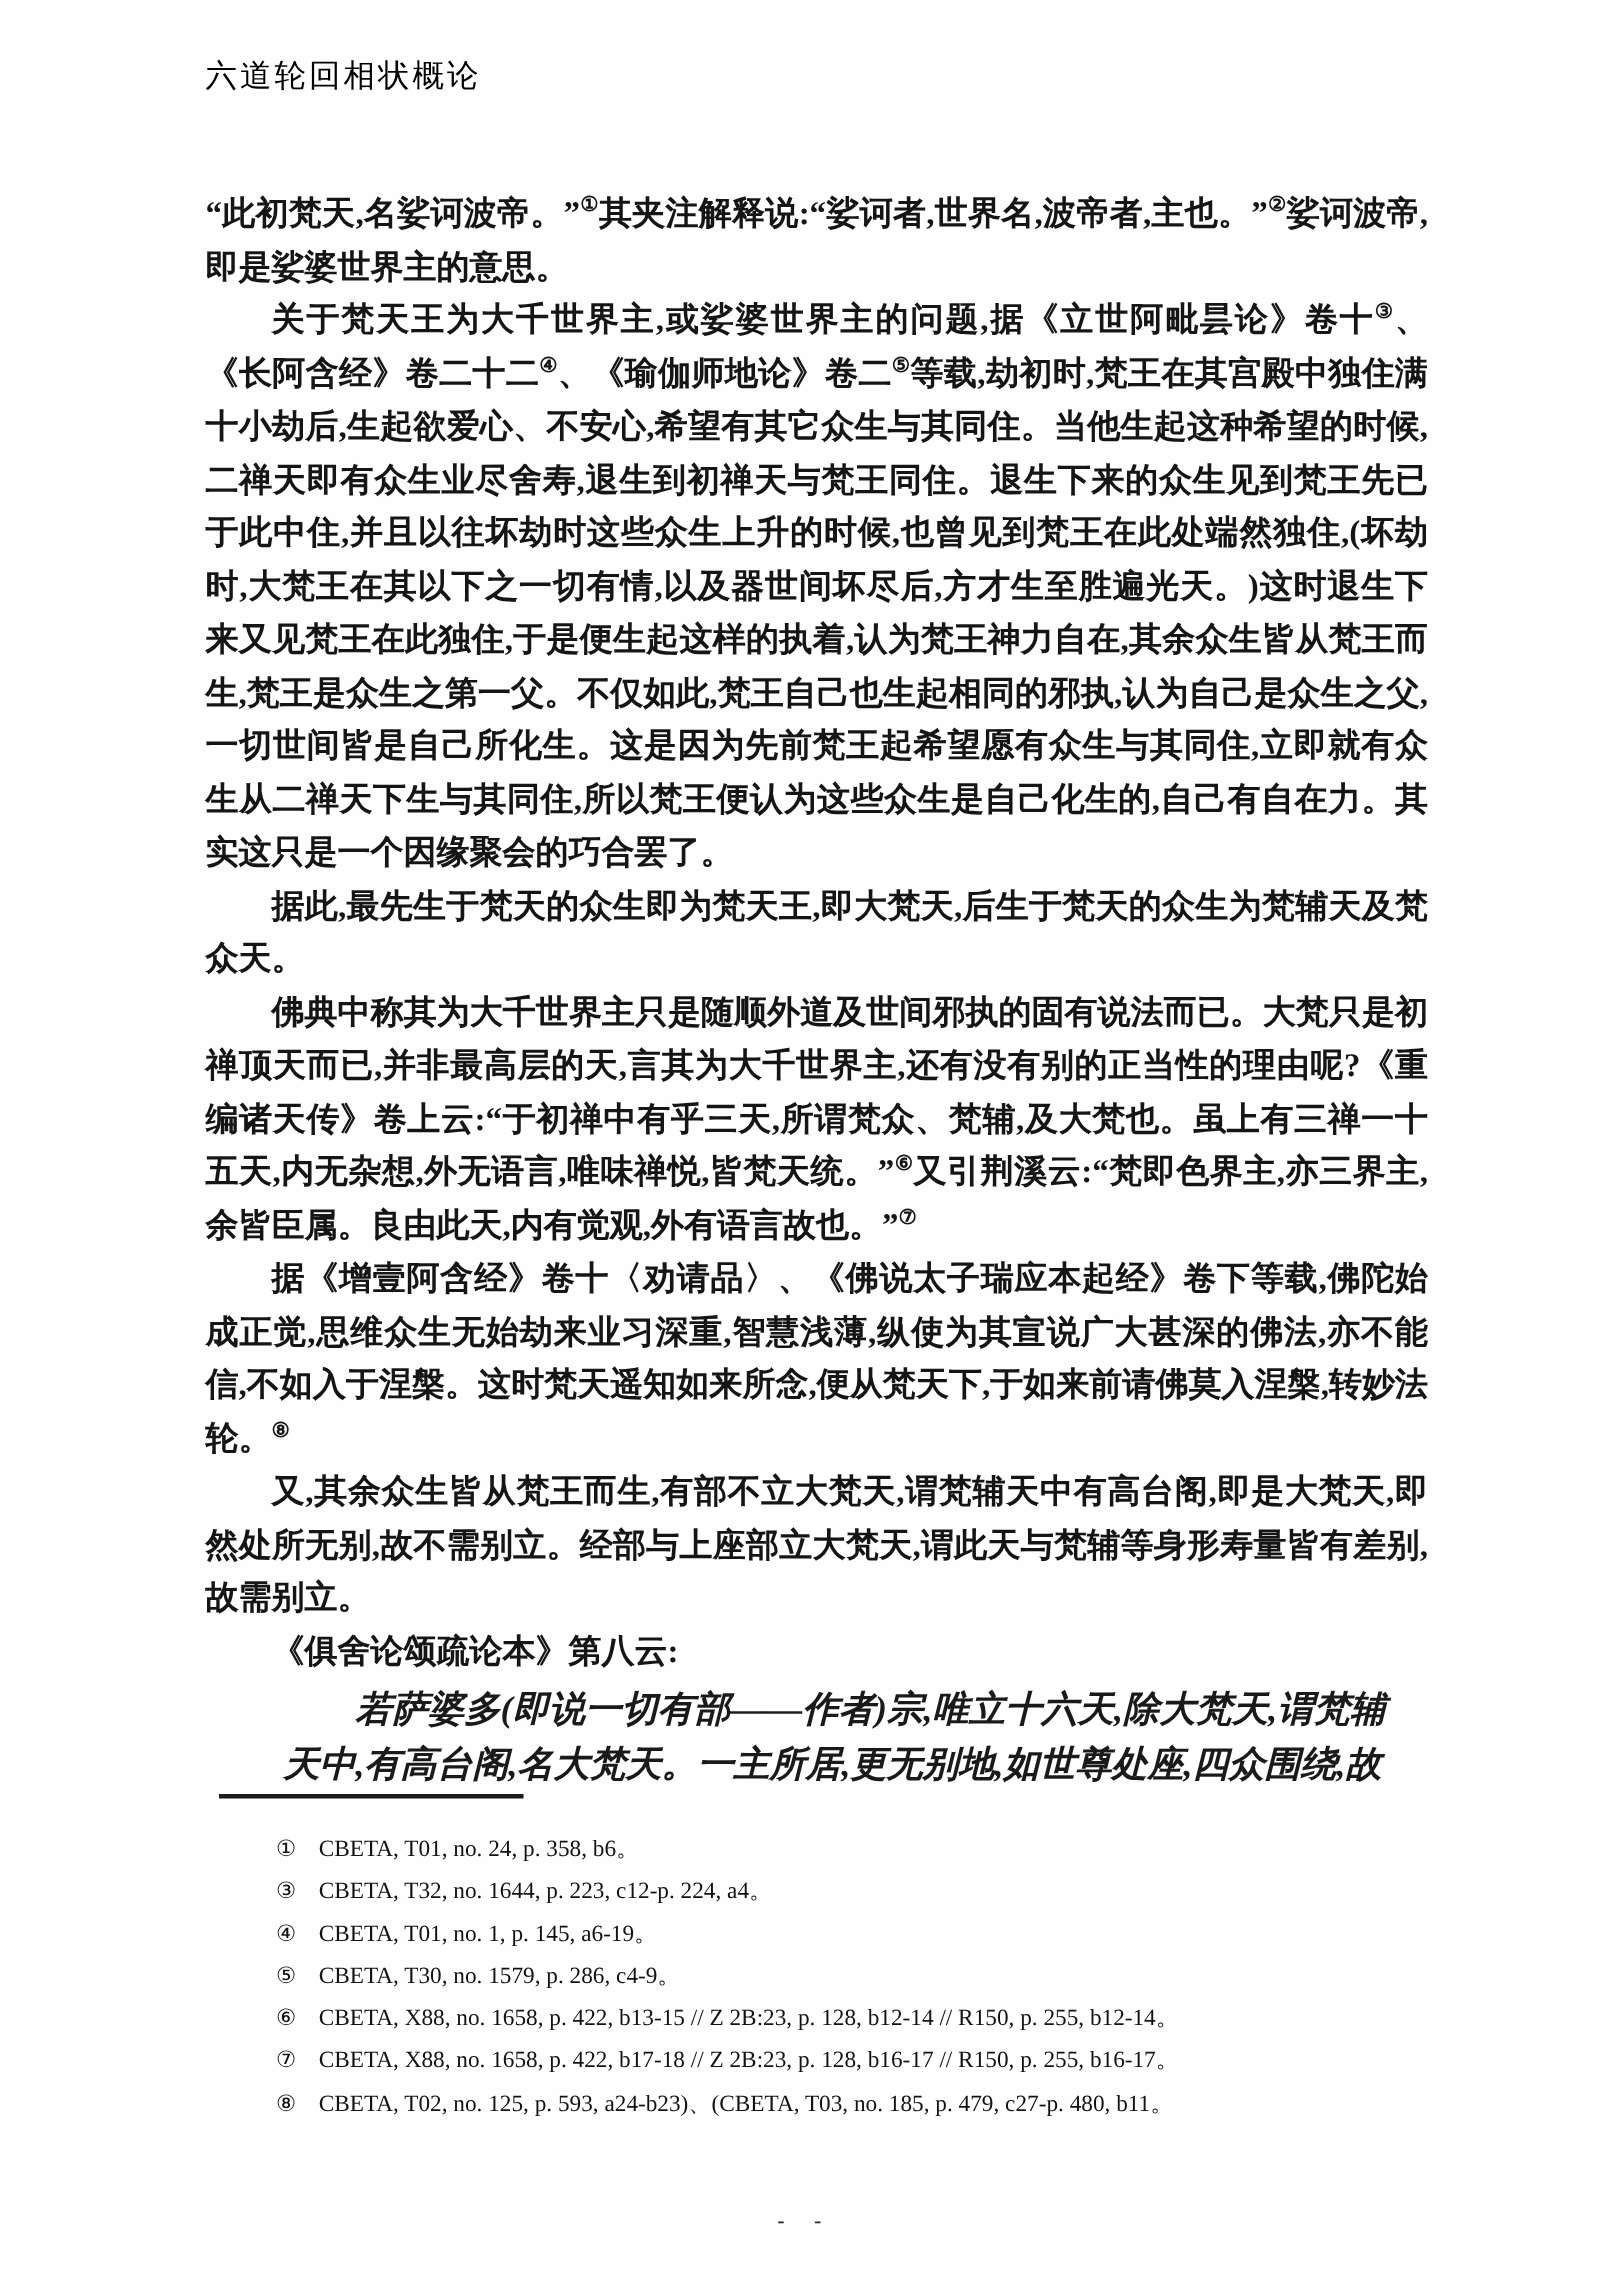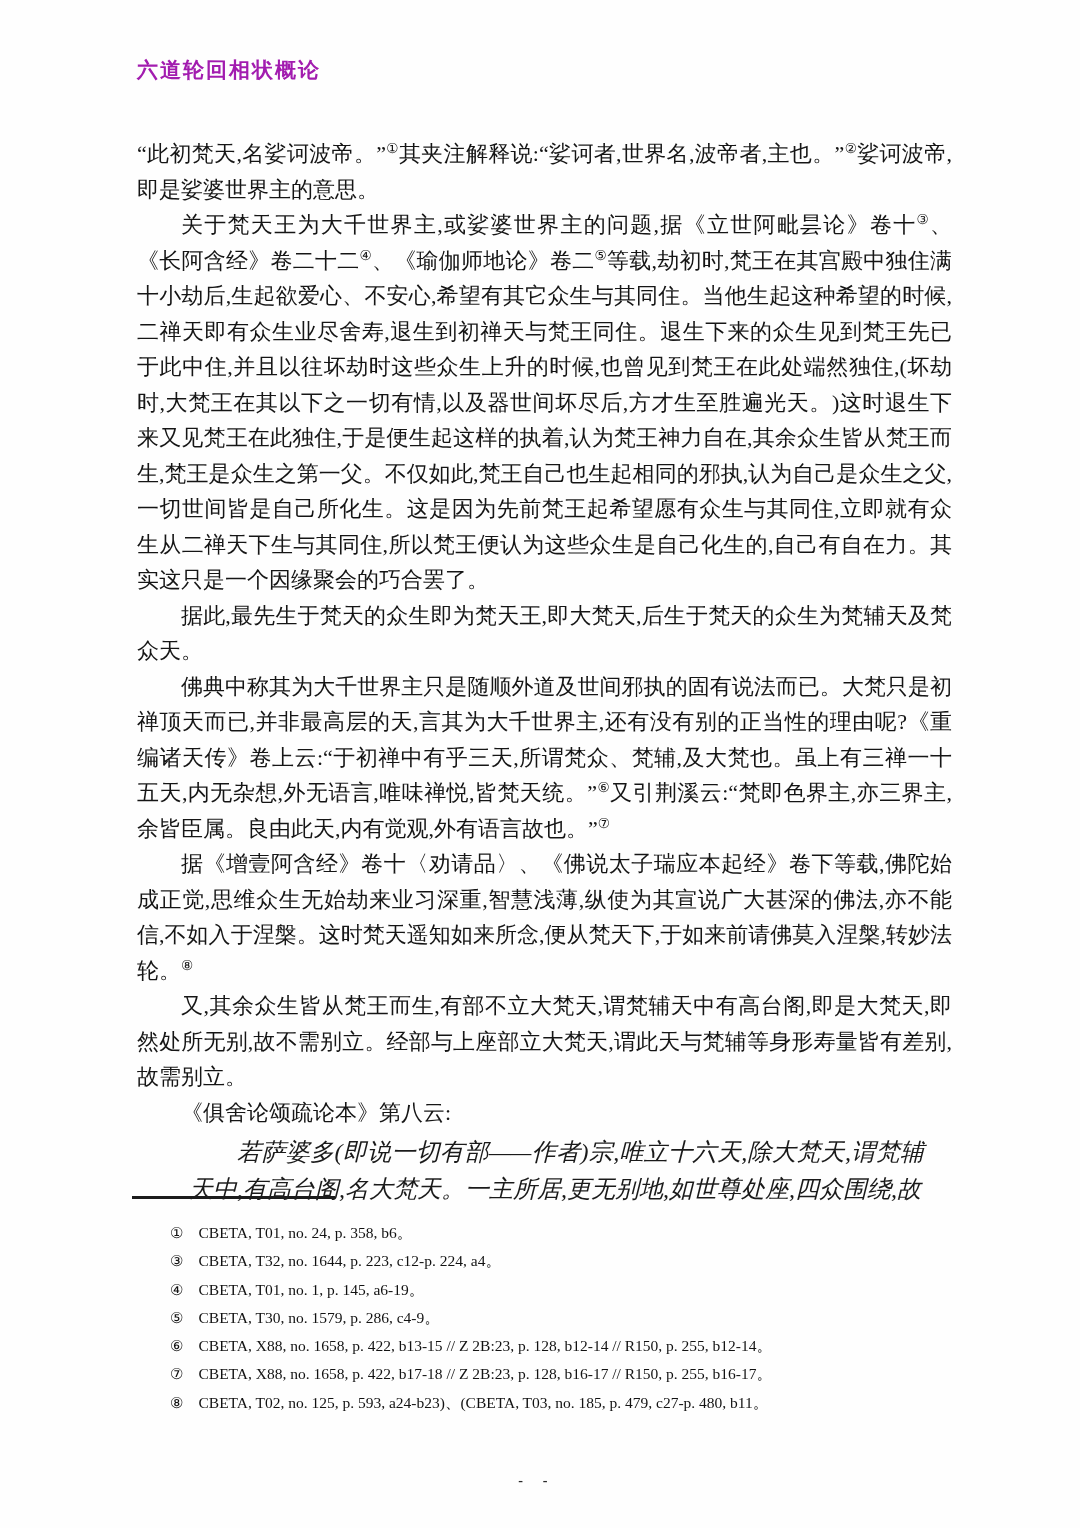--- a/index.html
+++ b/index.html
@@ -10,60 +10,61 @@
   .page {
     position: relative;
     width: 1080px;
     height: 1528px;
     background: #fefefe;
     overflow: hidden;
     color: #161616;
   }
   .running-head {
     position: absolute;
-    top: 56px;
+    top: 36px;
     left: 137px;
     font-family: "Liberation Sans", sans-serif;
-    font-weight: bold;
+    font-weight: normal;
     font-size: 21px;
     letter-spacing: 2px;
-    color: #a21caf;
+    color: #000000;
   }
   .body-text {
     position: absolute;
-    top: 136px;
+    top: 124px;
     left: 137px;
     width: 815px;
     font-family: "Liberation Serif", "DejaVu Serif", serif;
     font-size: 22px;
     line-height: 35.5px;
     text-align: justify;
     word-break: break-all;
     color: #151515;
+    font-weight: bold;
   }
   .body-text p { margin: 0; }
   .body-text p.flush  { text-indent: 0; }
   .body-text p.indent { text-indent: 2em; }
   .body-text p.quote {
     margin: 4px 28px 0 52px;
     text-indent: 2em;
     font-style: italic;
     font-size: 24px;
     line-height: 37px;
     color: #1a1a1a;
   }
   sup.fnref {
     font-size: 0.62em;
     line-height: 0;
     vertical-align: super;
   }
   .footnote-area {
     position: absolute;
     top: 1196px;
-    left: 132px;
+    left: 146px;
     width: 815px;
   }
   .fn-rule {
     width: 203px;
     border-top: 3px solid #1c1c1c;
     margin: 0 0 20px 0;
   }
   .fn-list {
     list-style: none;
     margin: 0;

